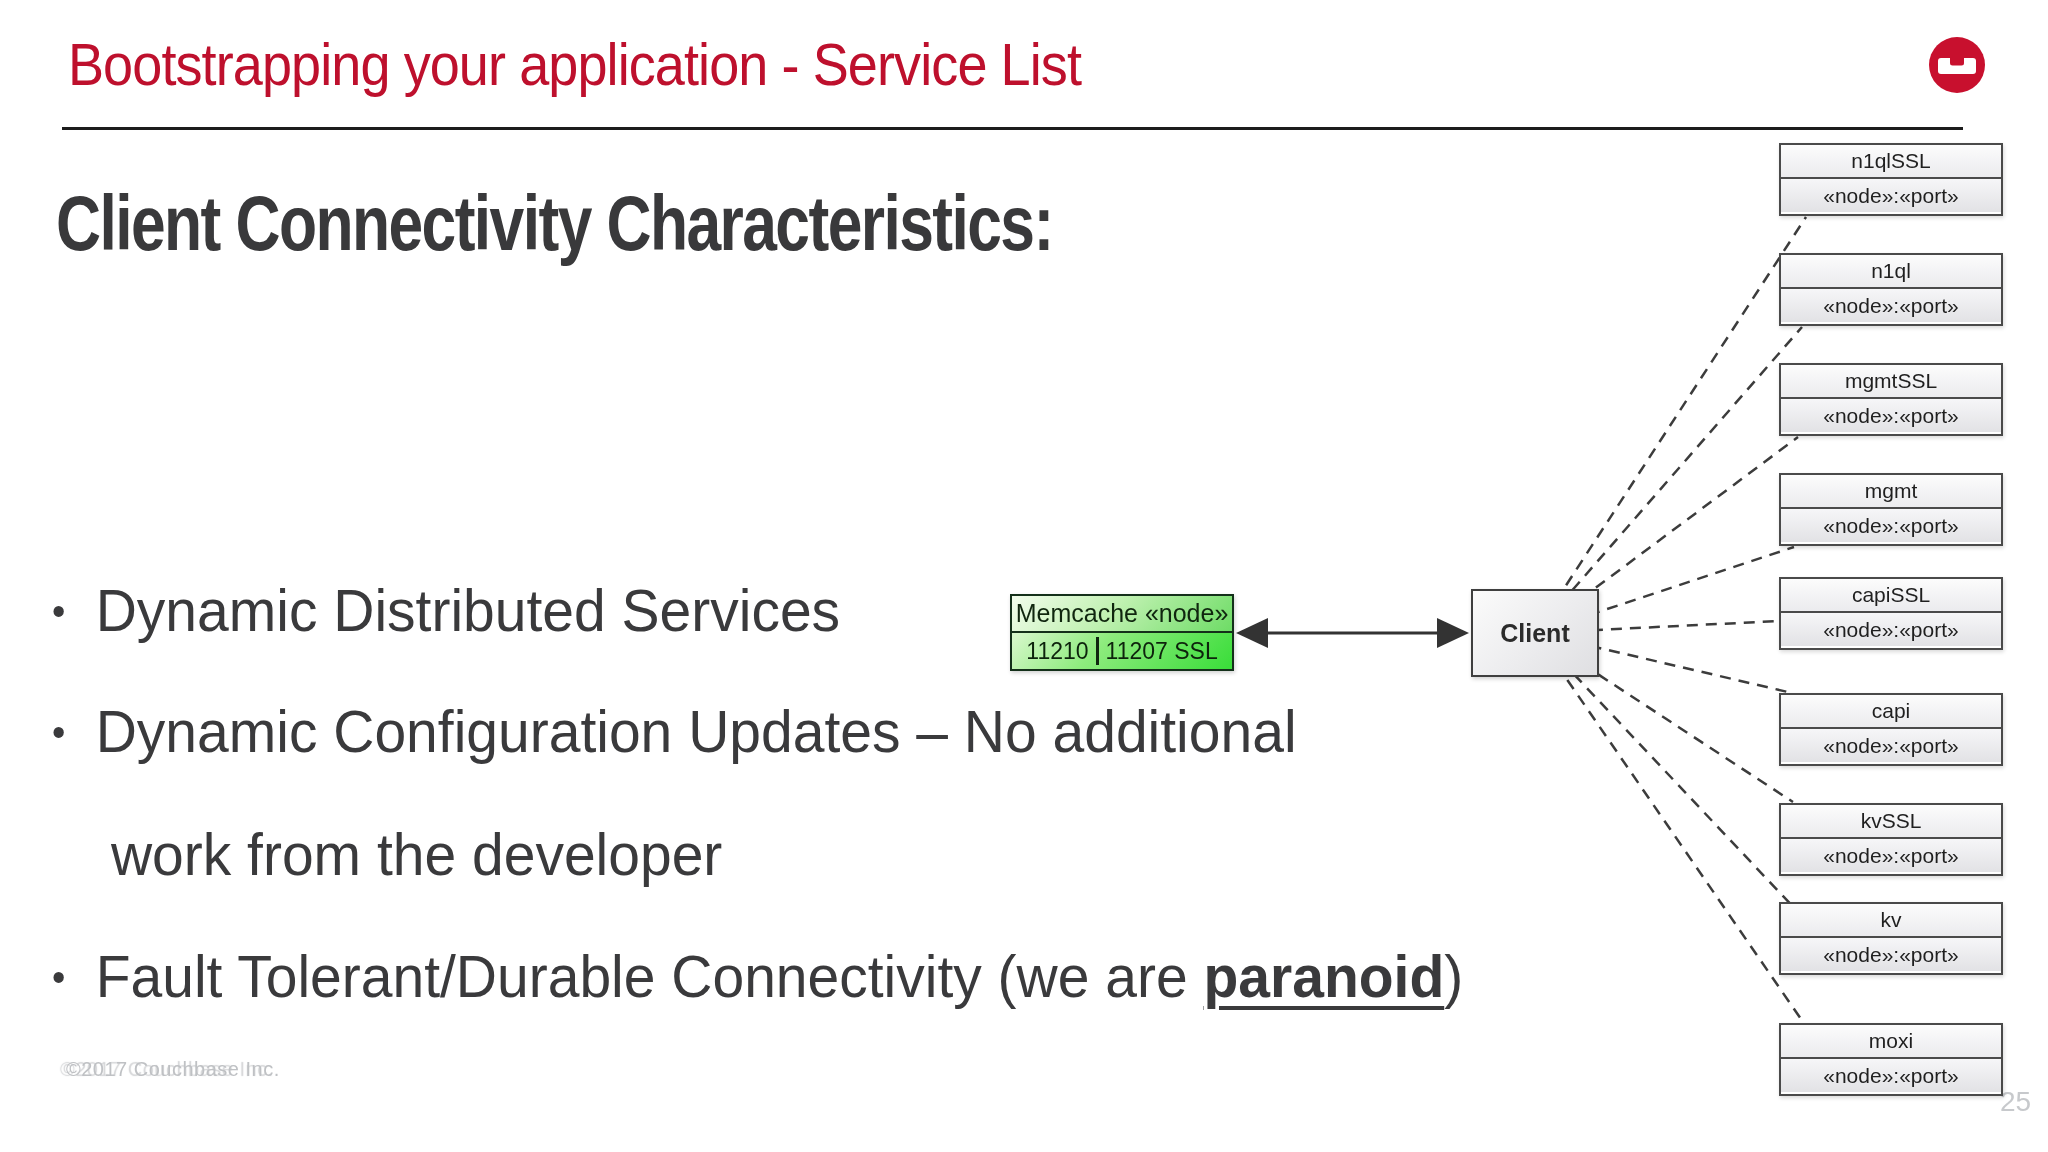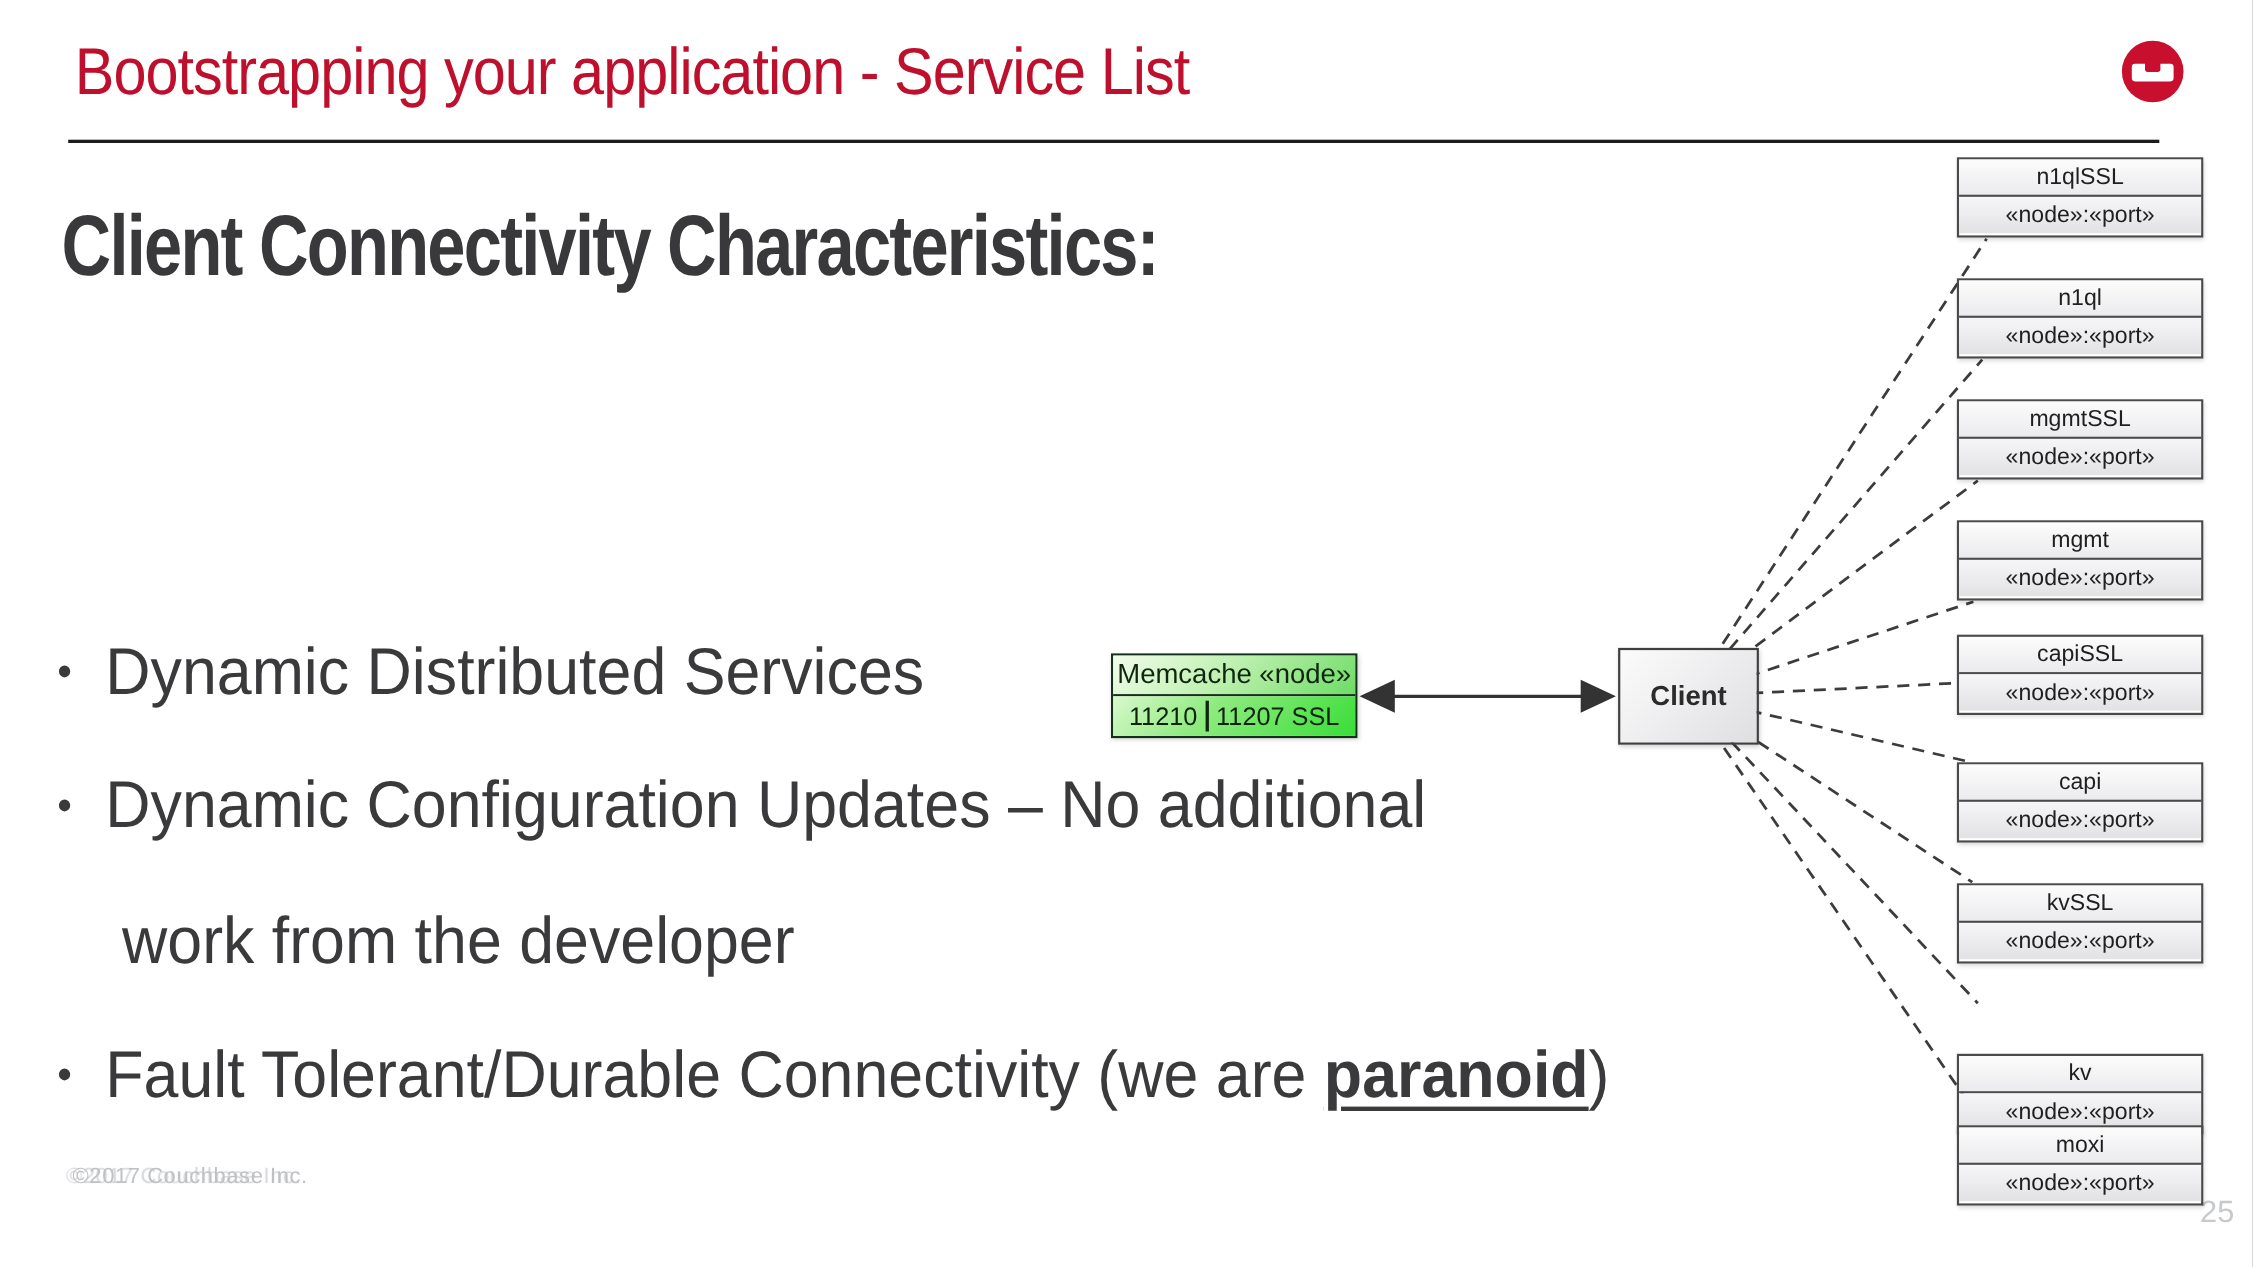--- a/index.html
+++ b/index.html
@@ -193,21 +193,21 @@
     <div class="service-box" style="top: 693px;">
       <div class="service-box-title">capi</div>
       <div class="service-box-endpoint">«node»:«port»</div>
     </div>
 
     <div class="service-box" style="top: 803px;">
       <div class="service-box-title">kvSSL</div>
       <div class="service-box-endpoint">«node»:«port»</div>
     </div>
 
-    <div class="service-box" style="top: 958px;">
+    <div class="service-box" style="top: 902px;">
       <div class="service-box-title">kv</div>
       <div class="service-box-endpoint">«node»:«port»</div>
     </div>
 
     <div class="service-box" style="top: 1023px;">
       <div class="service-box-title">moxi</div>
       <div class="service-box-endpoint">«node»:«port»</div>
     </div>
   </div>
 

